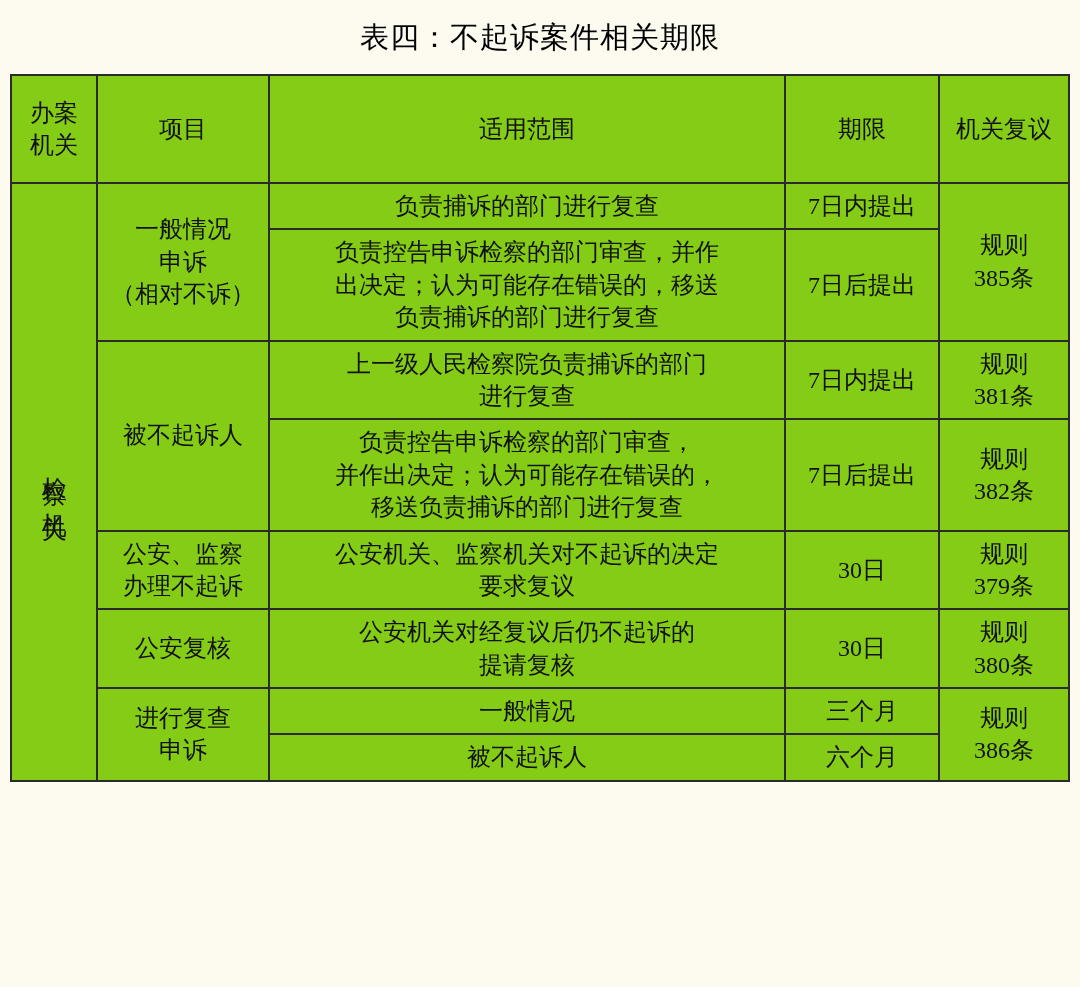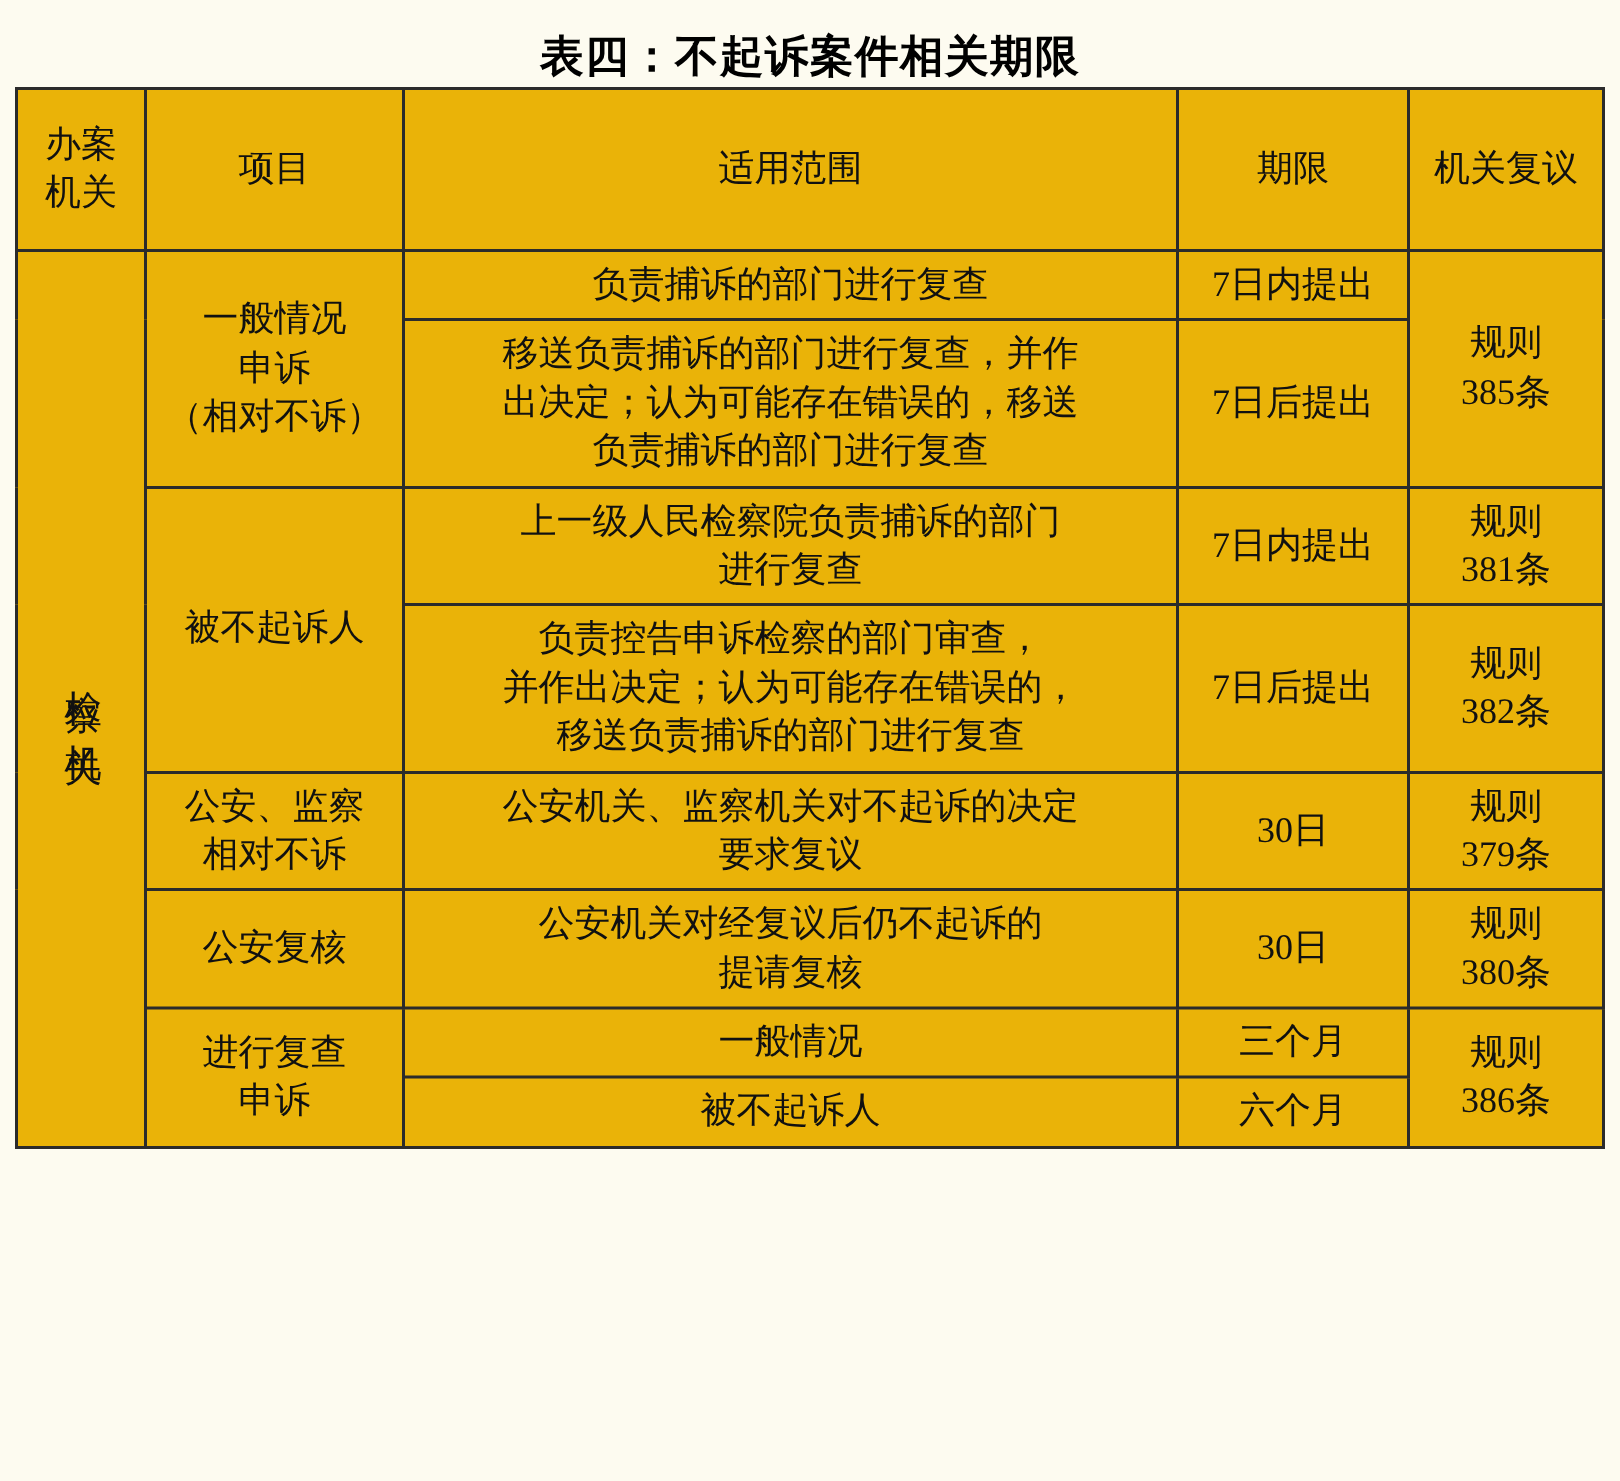--- a/index.html
+++ b/index.html
@@ -18,31 +18,32 @@
     width: 1080px;
     height: 987px;
     box-sizing: border-box;
     padding: 0;
     position: relative;
     background: #fdfbf0;
   }
   .doc-title {
     text-align: center;
     font-size: 29px;
-    font-weight: bold;
+    font-weight: normal;
     letter-spacing: 1px;
     padding-top: 18px;
+    padding-bottom: 16px;
     color: #000;
   }
   table.main {
     border-collapse: collapse;
     width: 1058px;
     margin: 0 auto;
     table-layout: fixed;
-    background: #eab308;
+    background: #84cc16;
   }
   table.main td {
     border: 2px solid #2b2b2b;
     text-align: center;
     vertical-align: middle;
     font-size: 24px;
     line-height: 1.35;
     padding: 6px 6px;
     color: #111;
   }
@@ -108,21 +109,21 @@
         <td rowspan="2" class="nowrapish">一般情况
 申诉
 （相对不诉）</td>
         <td class="nowrapish">负责捕诉的部门进行复查</td>
         <td>7日内提出</td>
         <td rowspan="2" class="nowrapish">规则
 385条</td>
       </tr>
 
       <tr>
-        <td class="nowrapish scope-left">移送负责捕诉的部门进行复查，并作
+        <td class="nowrapish scope-left">负责控告申诉检察的部门审查，并作
 出决定；认为可能存在错误的，移送
 负责捕诉的部门进行复查</td>
         <td>7日后提出</td>
       </tr>
 
       <tr>
         <td rowspan="2" class="nowrapish">被不起诉人</td>
         <td class="nowrapish">上一级人民检察院负责捕诉的部门
 进行复查</td>
         <td>7日内提出</td>
@@ -134,21 +135,21 @@
         <td class="nowrapish">负责控告申诉检察的部门审查，
 并作出决定；认为可能存在错误的，
 移送负责捕诉的部门进行复查</td>
         <td>7日后提出</td>
         <td class="nowrapish">规则
 382条</td>
       </tr>
 
       <tr>
         <td class="nowrapish">公安、监察
-相对不诉</td>
+办理不起诉</td>
         <td class="nowrapish">公安机关、监察机关对不起诉的决定
 要求复议</td>
         <td>30日</td>
         <td class="nowrapish">规则
 379条</td>
       </tr>
 
       <tr>
         <td class="nowrapish">公安复核</td>
         <td class="nowrapish">公安机关对经复议后仍不起诉的

